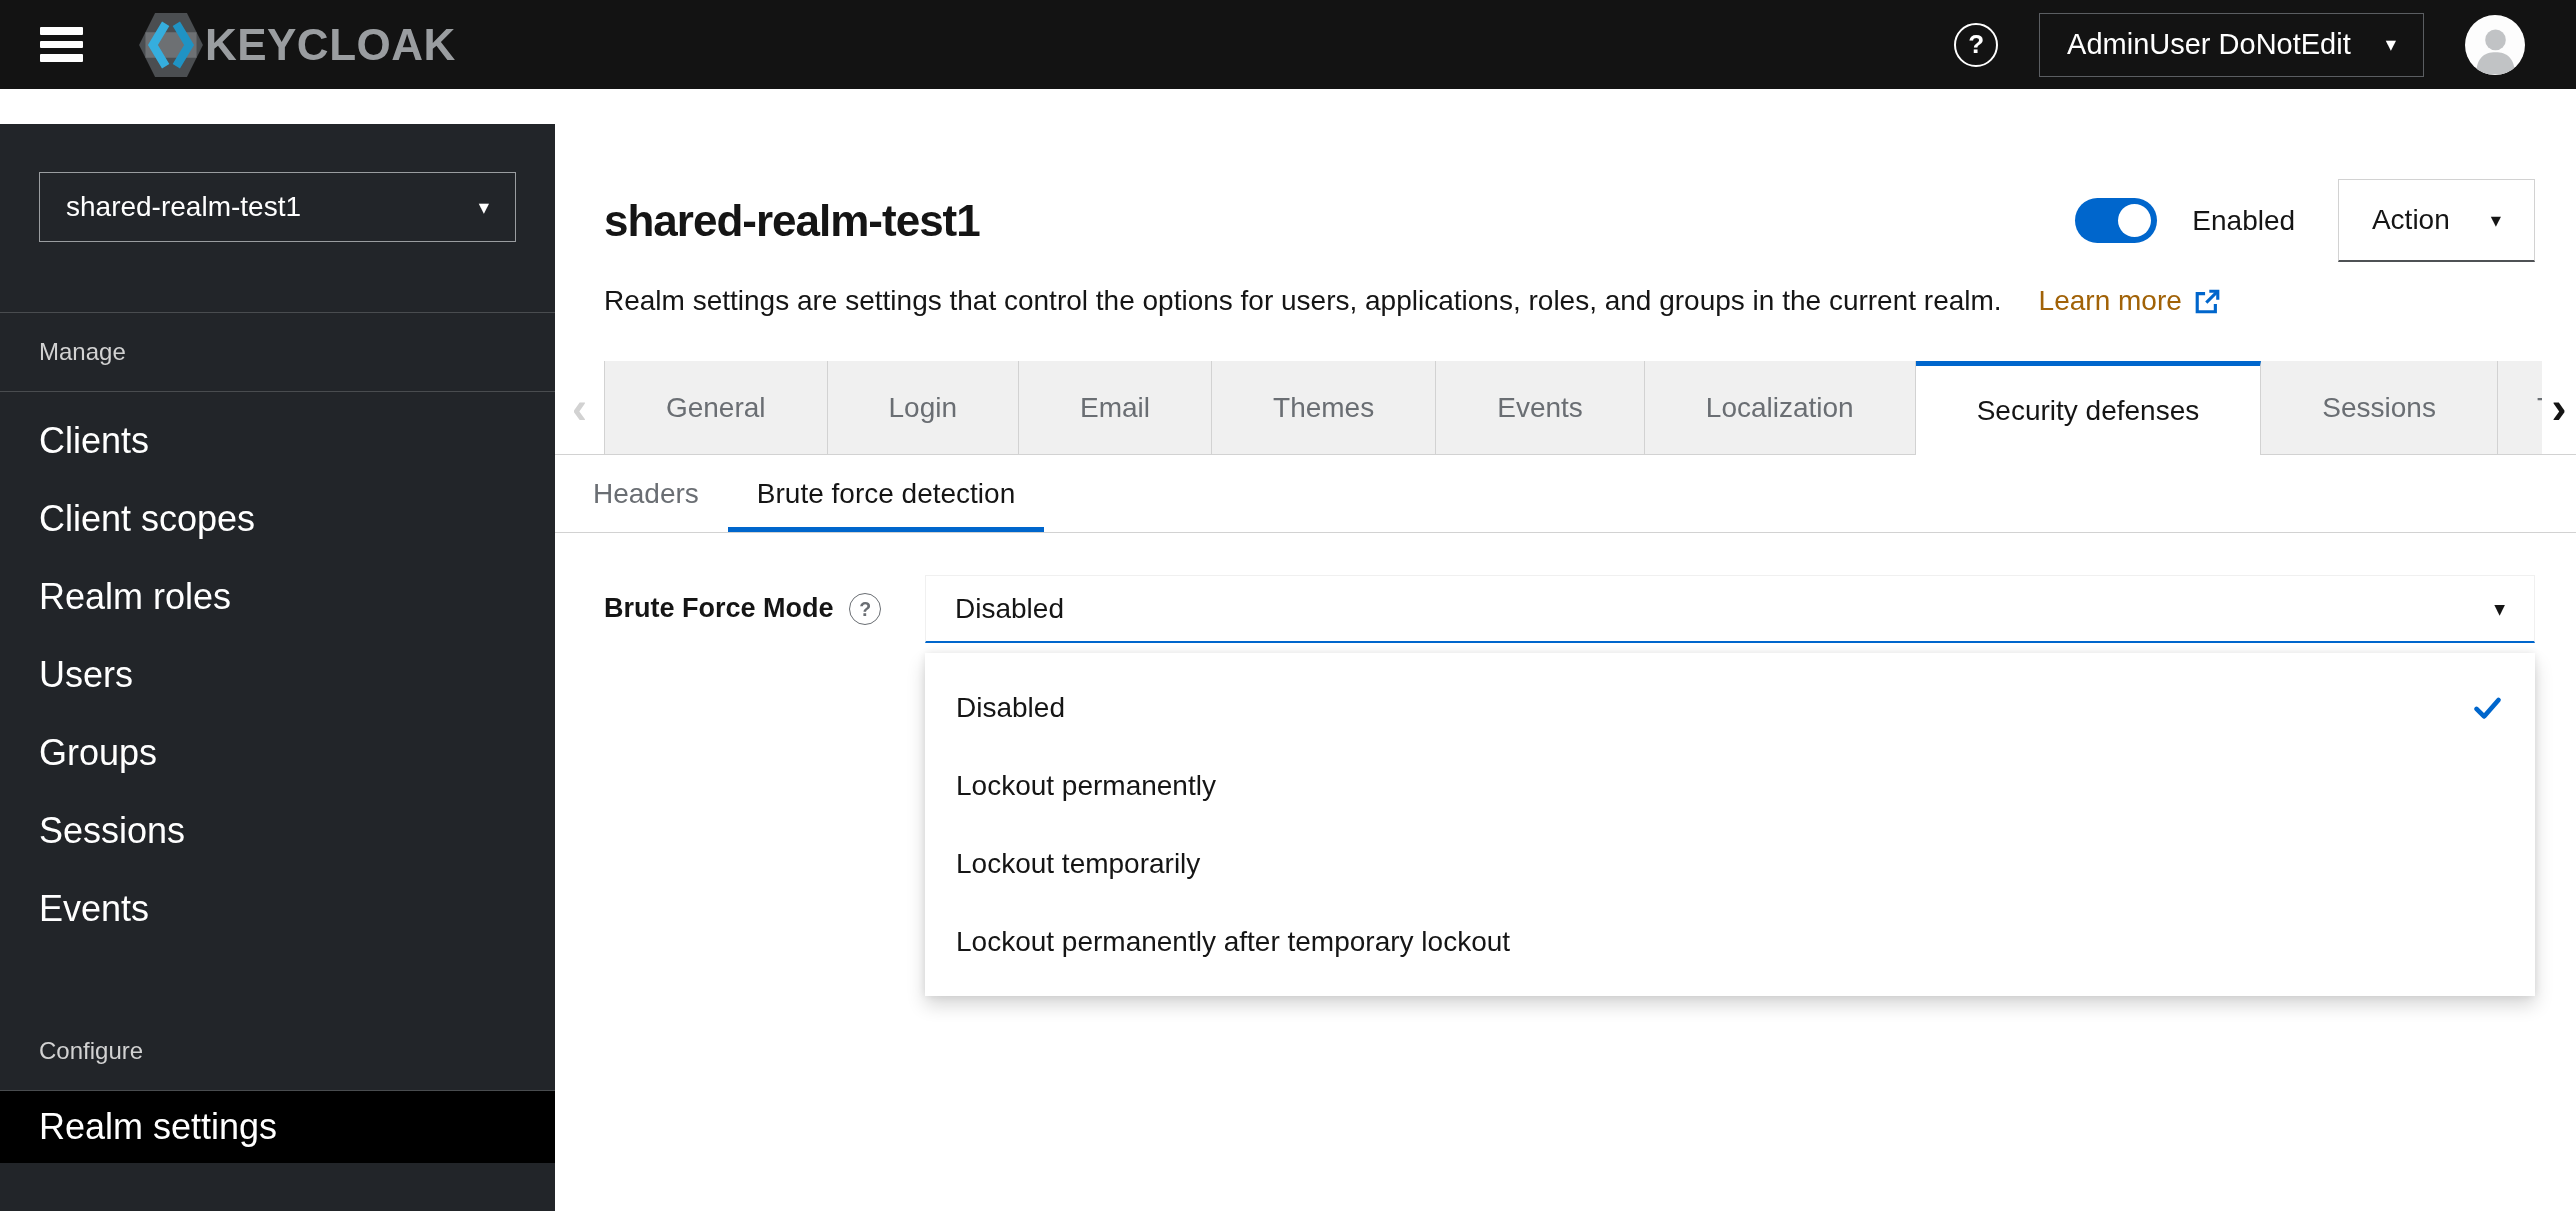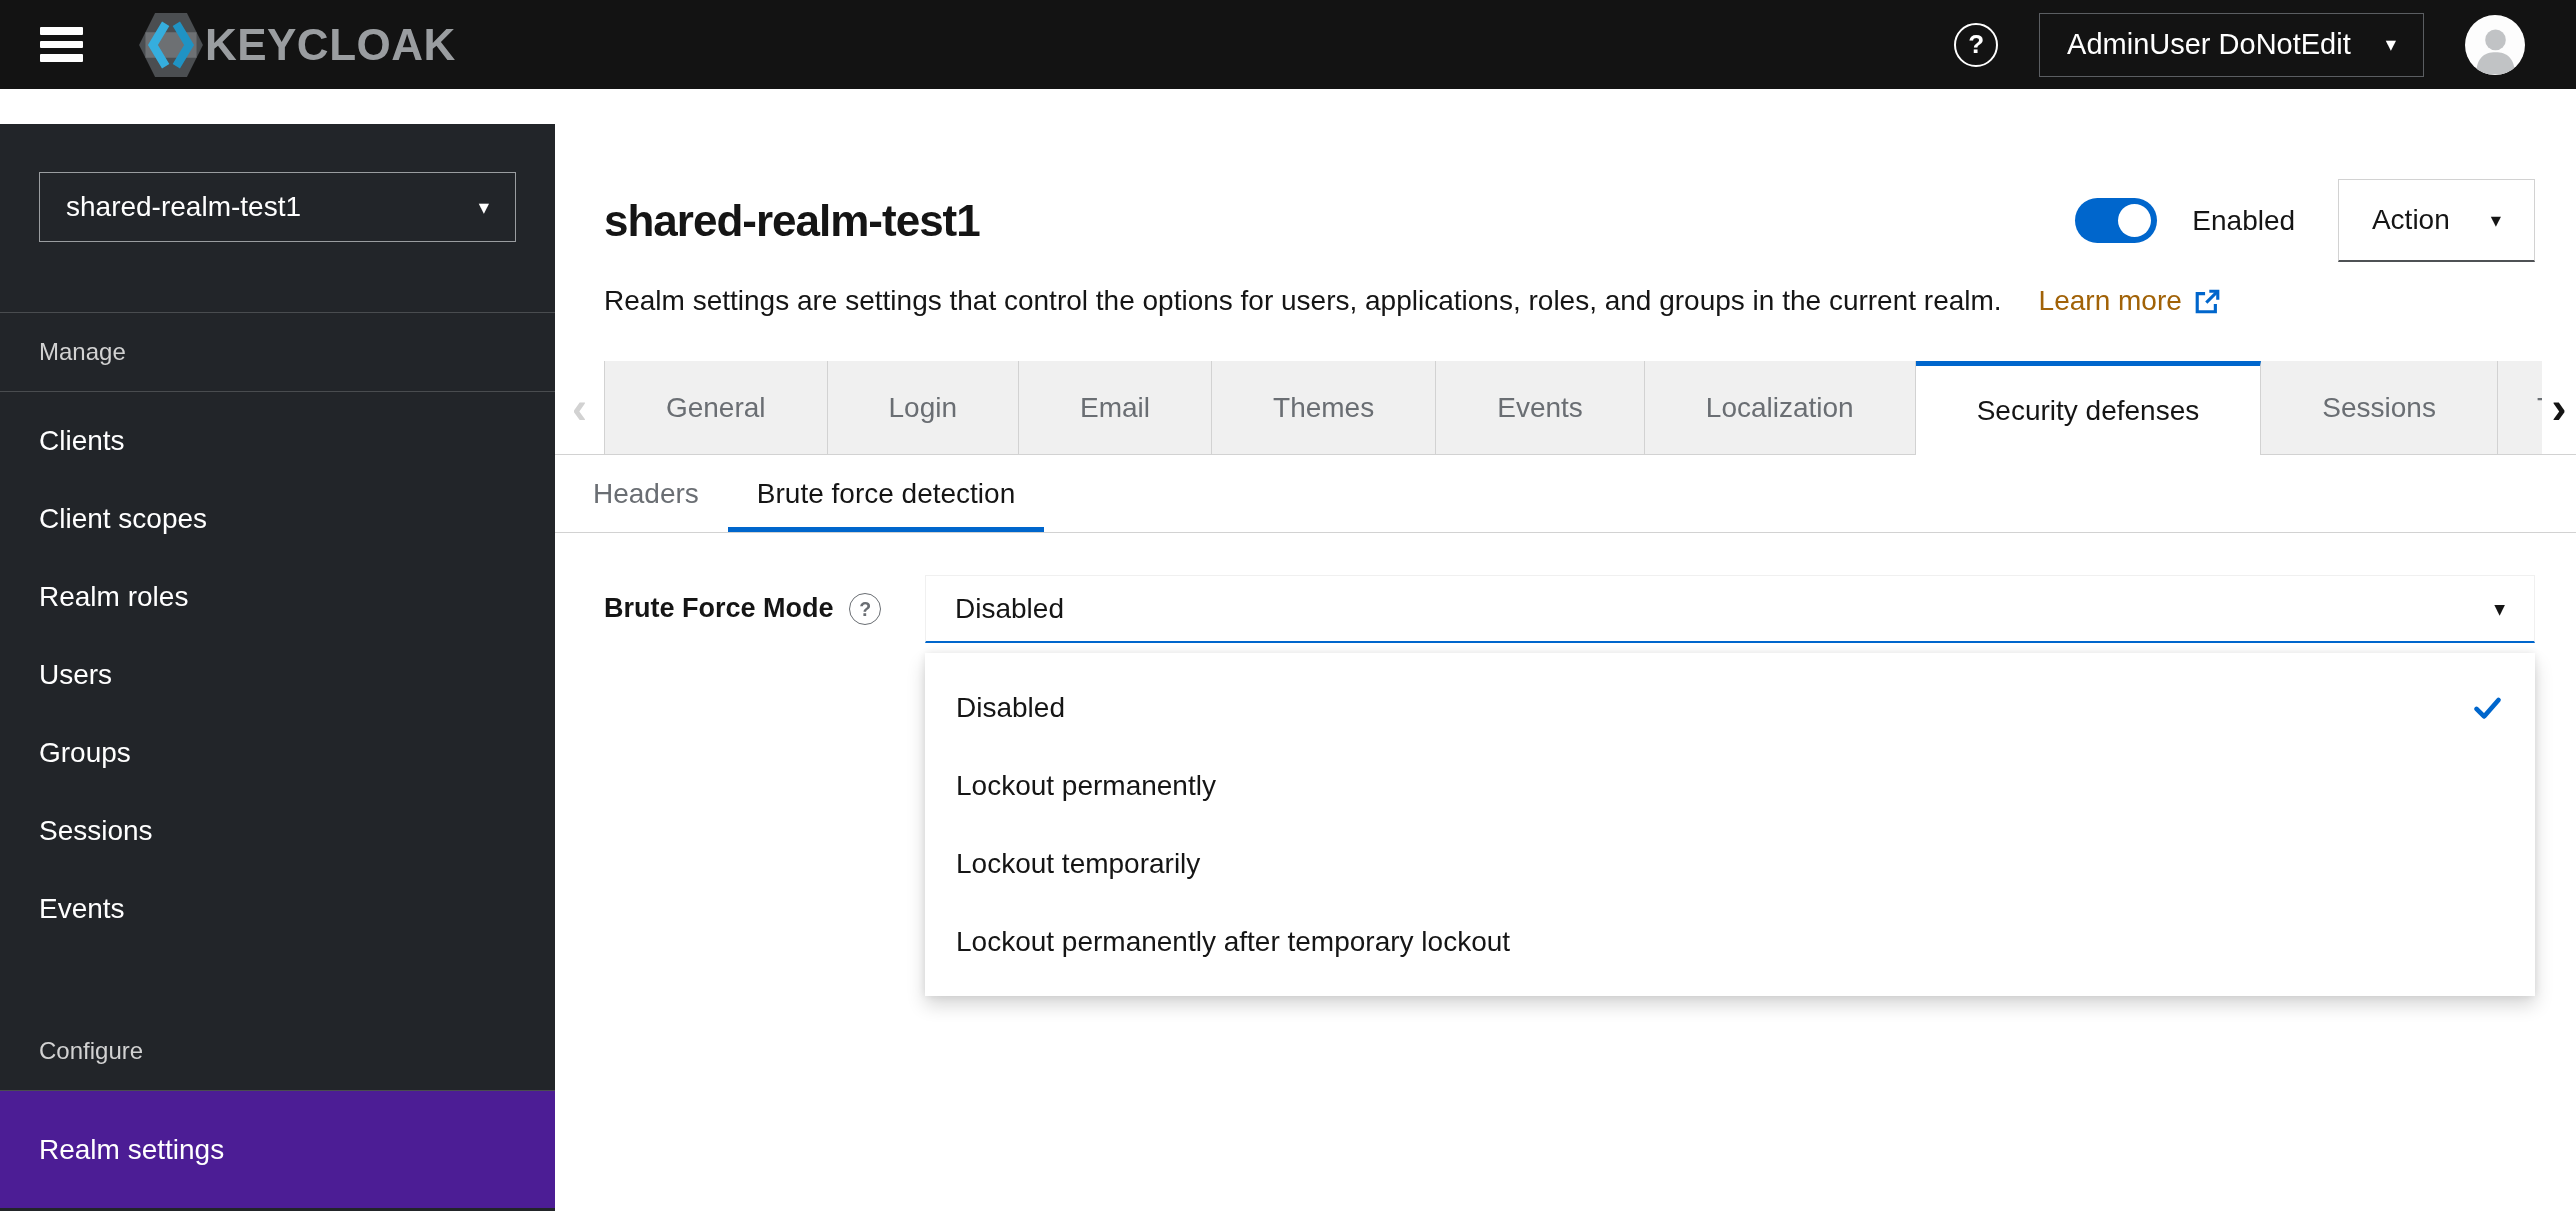--- a/index.html
+++ b/index.html
@@ -43,24 +43,24 @@
   .sidebar { position: absolute; left: 0; top: 124px; bottom: 0; width: 555px; background: #222529; color: #fff; }
   .realm-selector {
     margin: 48px 39px 0 39px; width: 477px; height: 70px;
     border: 1px solid #9a9da0; color: #fff; font-size: 28px;
     display: flex; align-items: center; justify-content: space-between; padding: 0 26px;
   }
   .nav { margin-top: 70px; border-top: 1px solid rgba(255,255,255,0.18); }
   .nav-section-title { padding: 25px 39px; font-size: 24px; color: #d2d2d2; }
   .nav-section-title.bordered { border-bottom: 1px solid rgba(255,255,255,0.18); }
   .nav-list { list-style: none; padding: 9.7px 0; }
-  .nav-item { height: 78px; display: flex; align-items: center; padding: 0 39px; font-size: 28px; color: #fff; width: 100%; }
+  .nav-item { height: 78px; display: flex; align-items: center; padding: 0 39px; font-size: 36px; color: #fff; width: 100%; }
   .nav-section.configure { margin-top: 55px; }
   .nav-list.configure { padding: 0; }
-  .nav-item.active { background: #4c1d95; height: 117px; }
+  .nav-item.active { background: #000000; height: 72px; }
 
   
   .content { position: absolute; left: 555px; top: 124px; right: 0; bottom: 0; background: #fff; }
   .page-header { padding: 55px 41px 0 49px; }
   .title-row { display: flex; align-items: center; }
   .page-title { font-size: 44px; font-weight: bold; letter-spacing: -1px; }
   .title-controls { margin-left: auto; display: flex; align-items: center; gap: 35px; }
   .toggle { width: 82px; height: 45px; border-radius: 22.4px; background: #0066cc; position: relative; }
   .toggle-knob { position: absolute; right: 6.8px; top: 5.8px; width: 33px; height: 33px; border-radius: 50%; background: #fff; }
   .enabled-label { font-size: 28px; }

